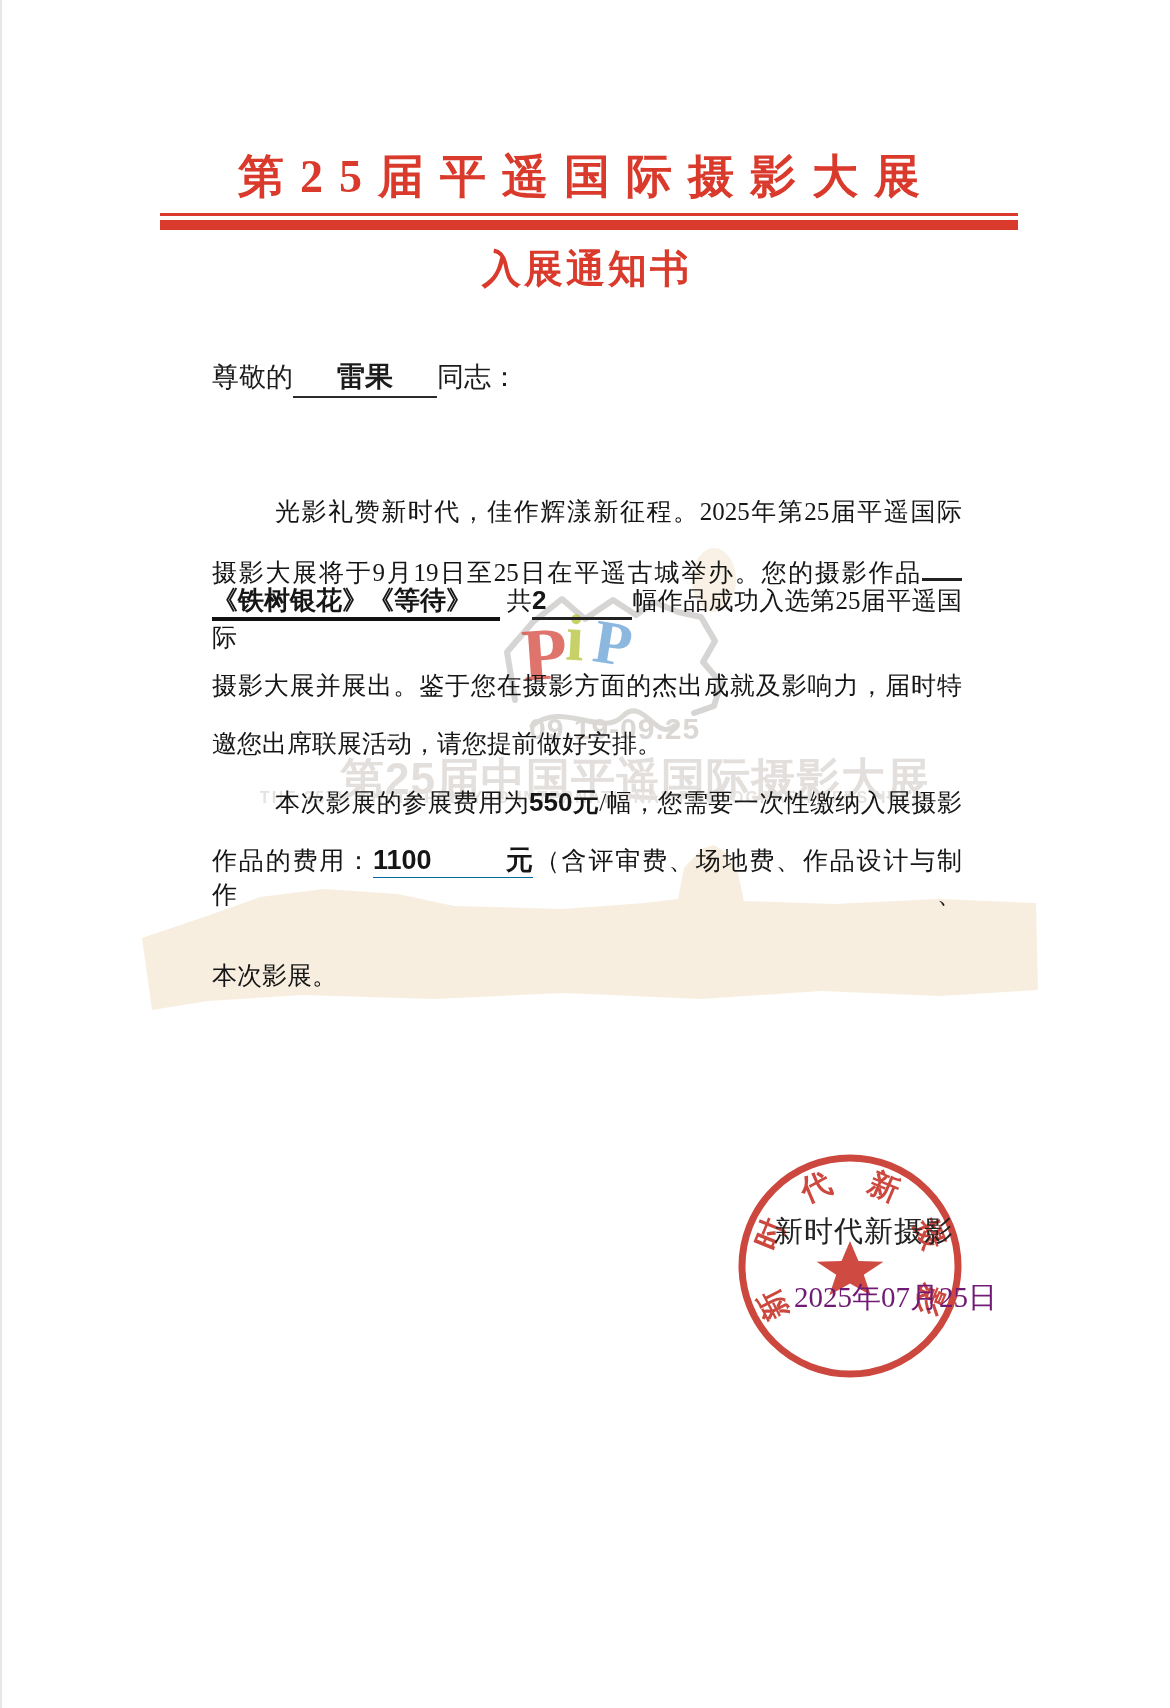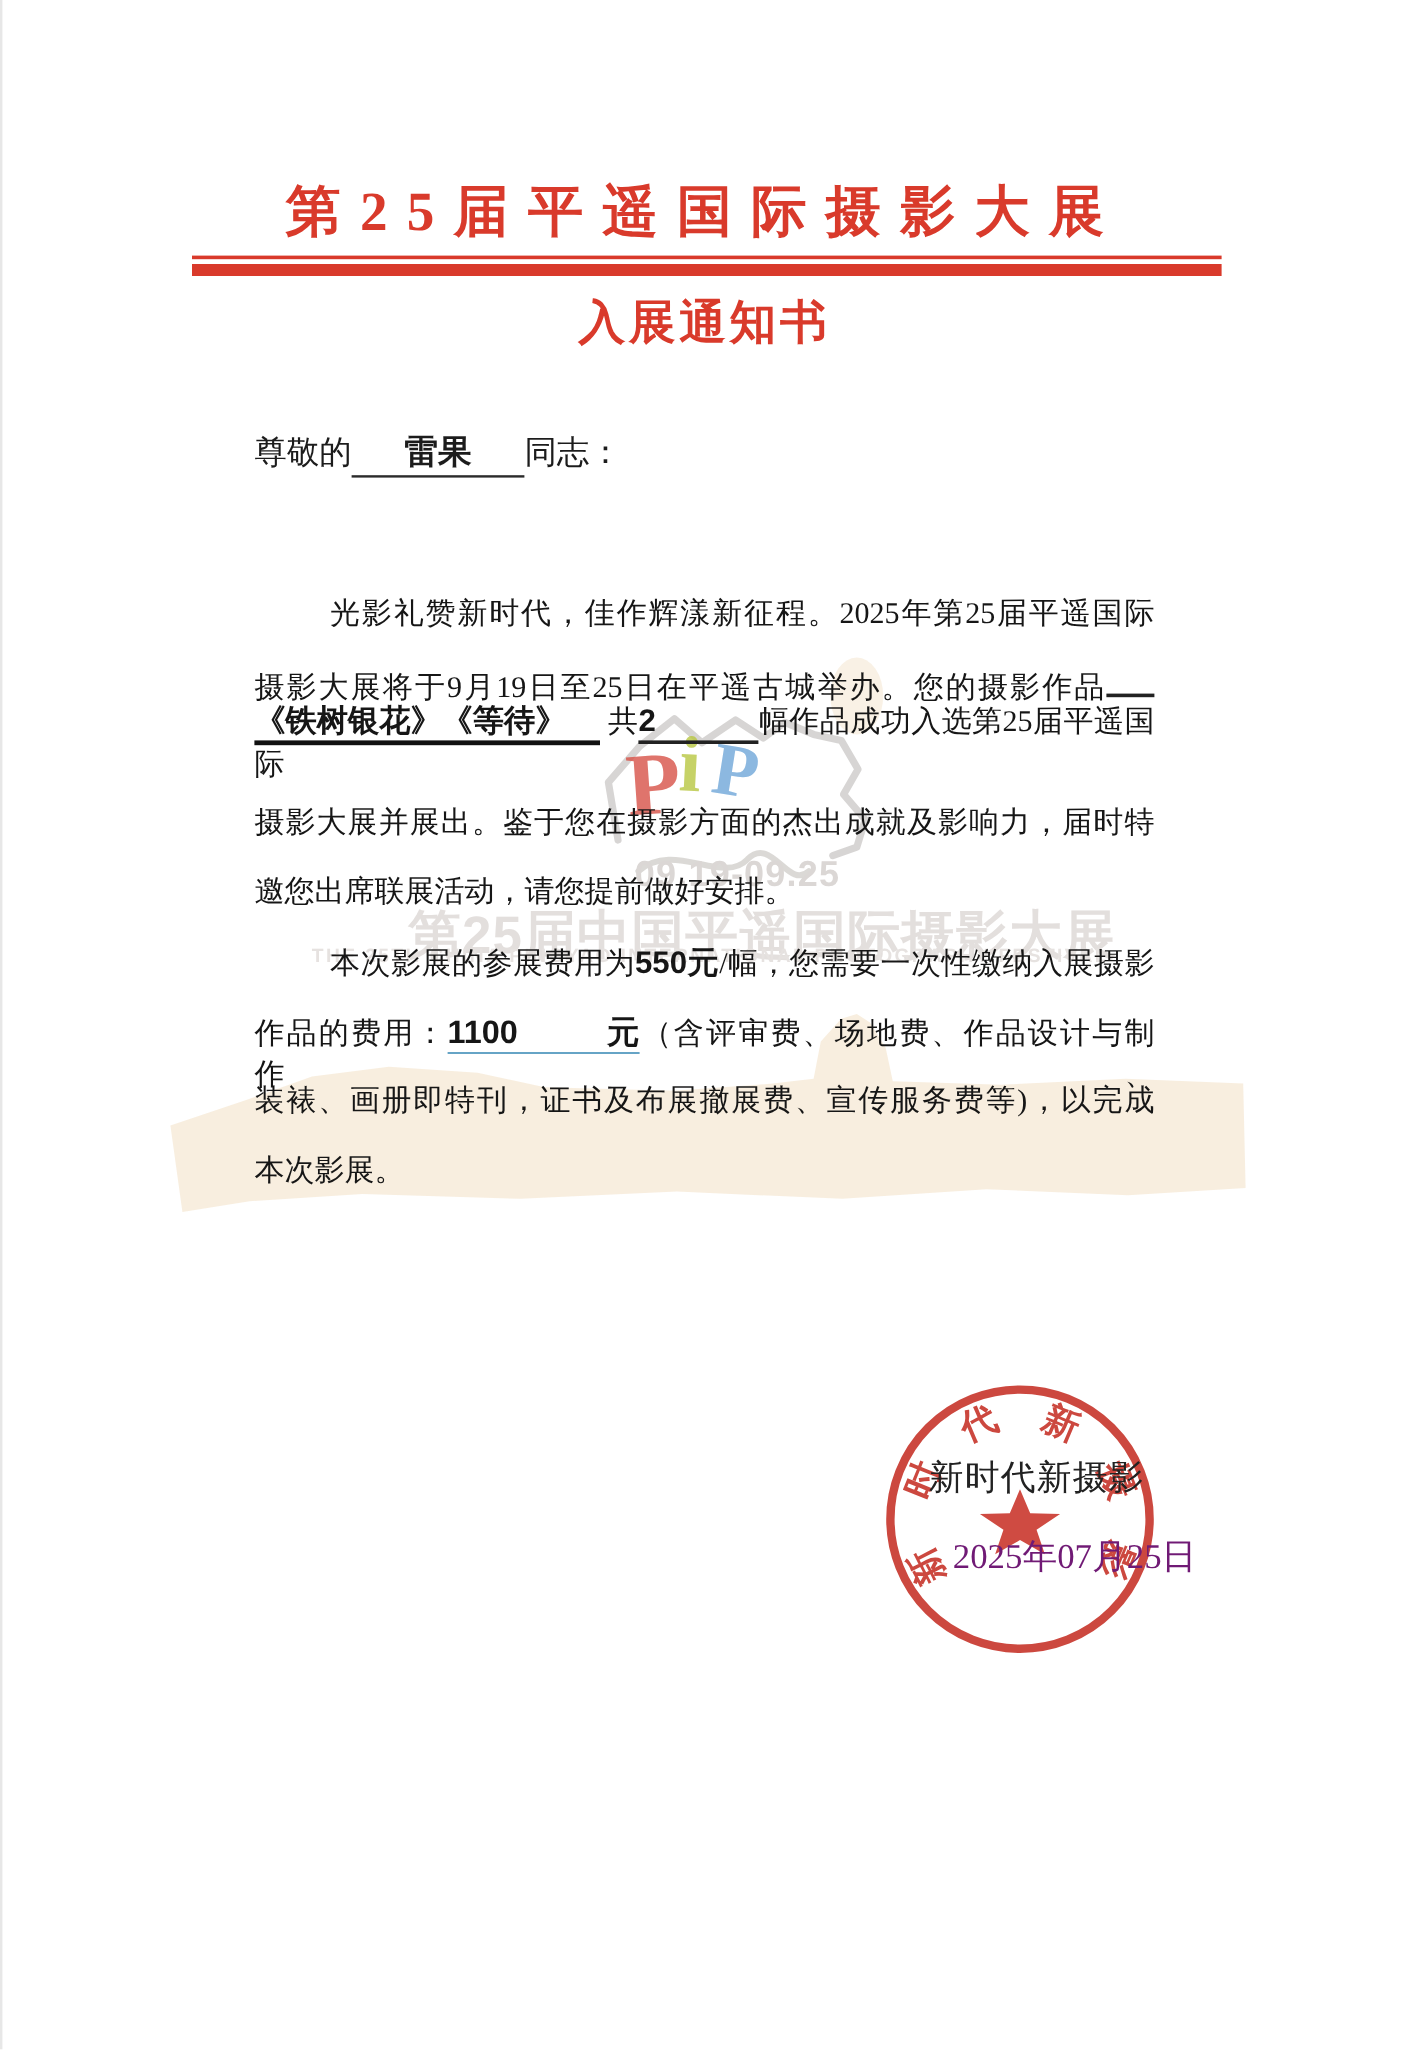--- a/index.html
+++ b/index.html
@@ -100,21 +100,20 @@
   </div>
   <div class="line l4 just">摄影大展并展出。鉴于您在摄影方面的杰出成就及影响力，届时特</div>
   <div class="line l5">邀您出席联展活动，请您提前做好安排。</div>
 
   <div class="line l6 just ind">
     <span>本次影展的参展费用为</span><span class="hei" style="font-size:26px;margin-top:10px;">550元</span><span>/幅，您需要一次性缴纳入展摄影</span>
   </div>
   <div class="line l7 just">
     <span>作品的费用：</span><span class="u-total hei">1100元</span><span>（含评审费、场地费、作品设计与制作、</span>
   </div>
-  <div class="line l8 just">装裱、画册即特刊，证书及布展撤展费、宣传服务费等)，以完成</div>
   <div class="line l9">本次影展。</div>
 
   <div class="stamp">
     <svg width="232" height="232" viewBox="0 0 232 232">
       <circle cx="115" cy="116" r="108" fill="none" stroke="#c8392f" stroke-width="7"></circle>
       <polygon fill="#cc3c32" points="
         115,91 123.5,111 148.4,111.7 128.8,124.8 135.7,145.3 115,133.4
         94.3,145.3 101.2,124.8 81.6,111.7 106.5,111"></polygon>
     </svg>
     <span class="stamp-char" style="left:22px;top:139px;transform:rotate(-117deg);">新</span>

